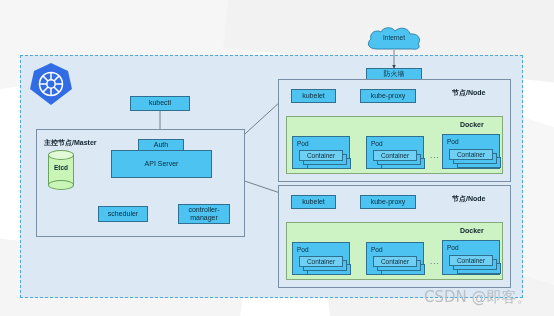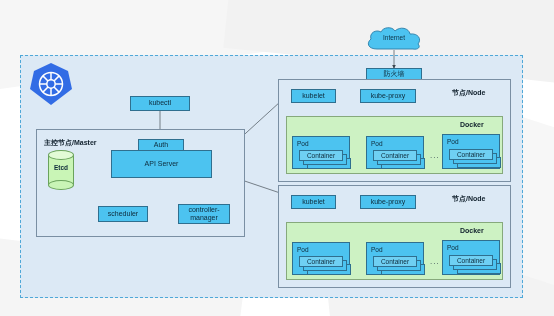--- a/index.html
+++ b/index.html
@@ -286,14 +286,15 @@
 
   <div class="pod" style="left:442px;top:240px;width:58px;height:35px;">
     <div class="pod-label">Pod</div>
     <div class="cstack" style="left:6px;top:14px;width:48px;height:16px;">
       <div class="sh" style="left:8px;top:8px;width:44px;height:11px;"></div>
       <div class="sh" style="left:4px;top:4px;width:44px;height:11px;"></div>
       <div class="front" style="width:44px;height:11px;">Container</div>
     </div>
   </div>
 
+  <div id="watermark">CSDN @即客。</div>
 
 </div>
 
 </body></html>

